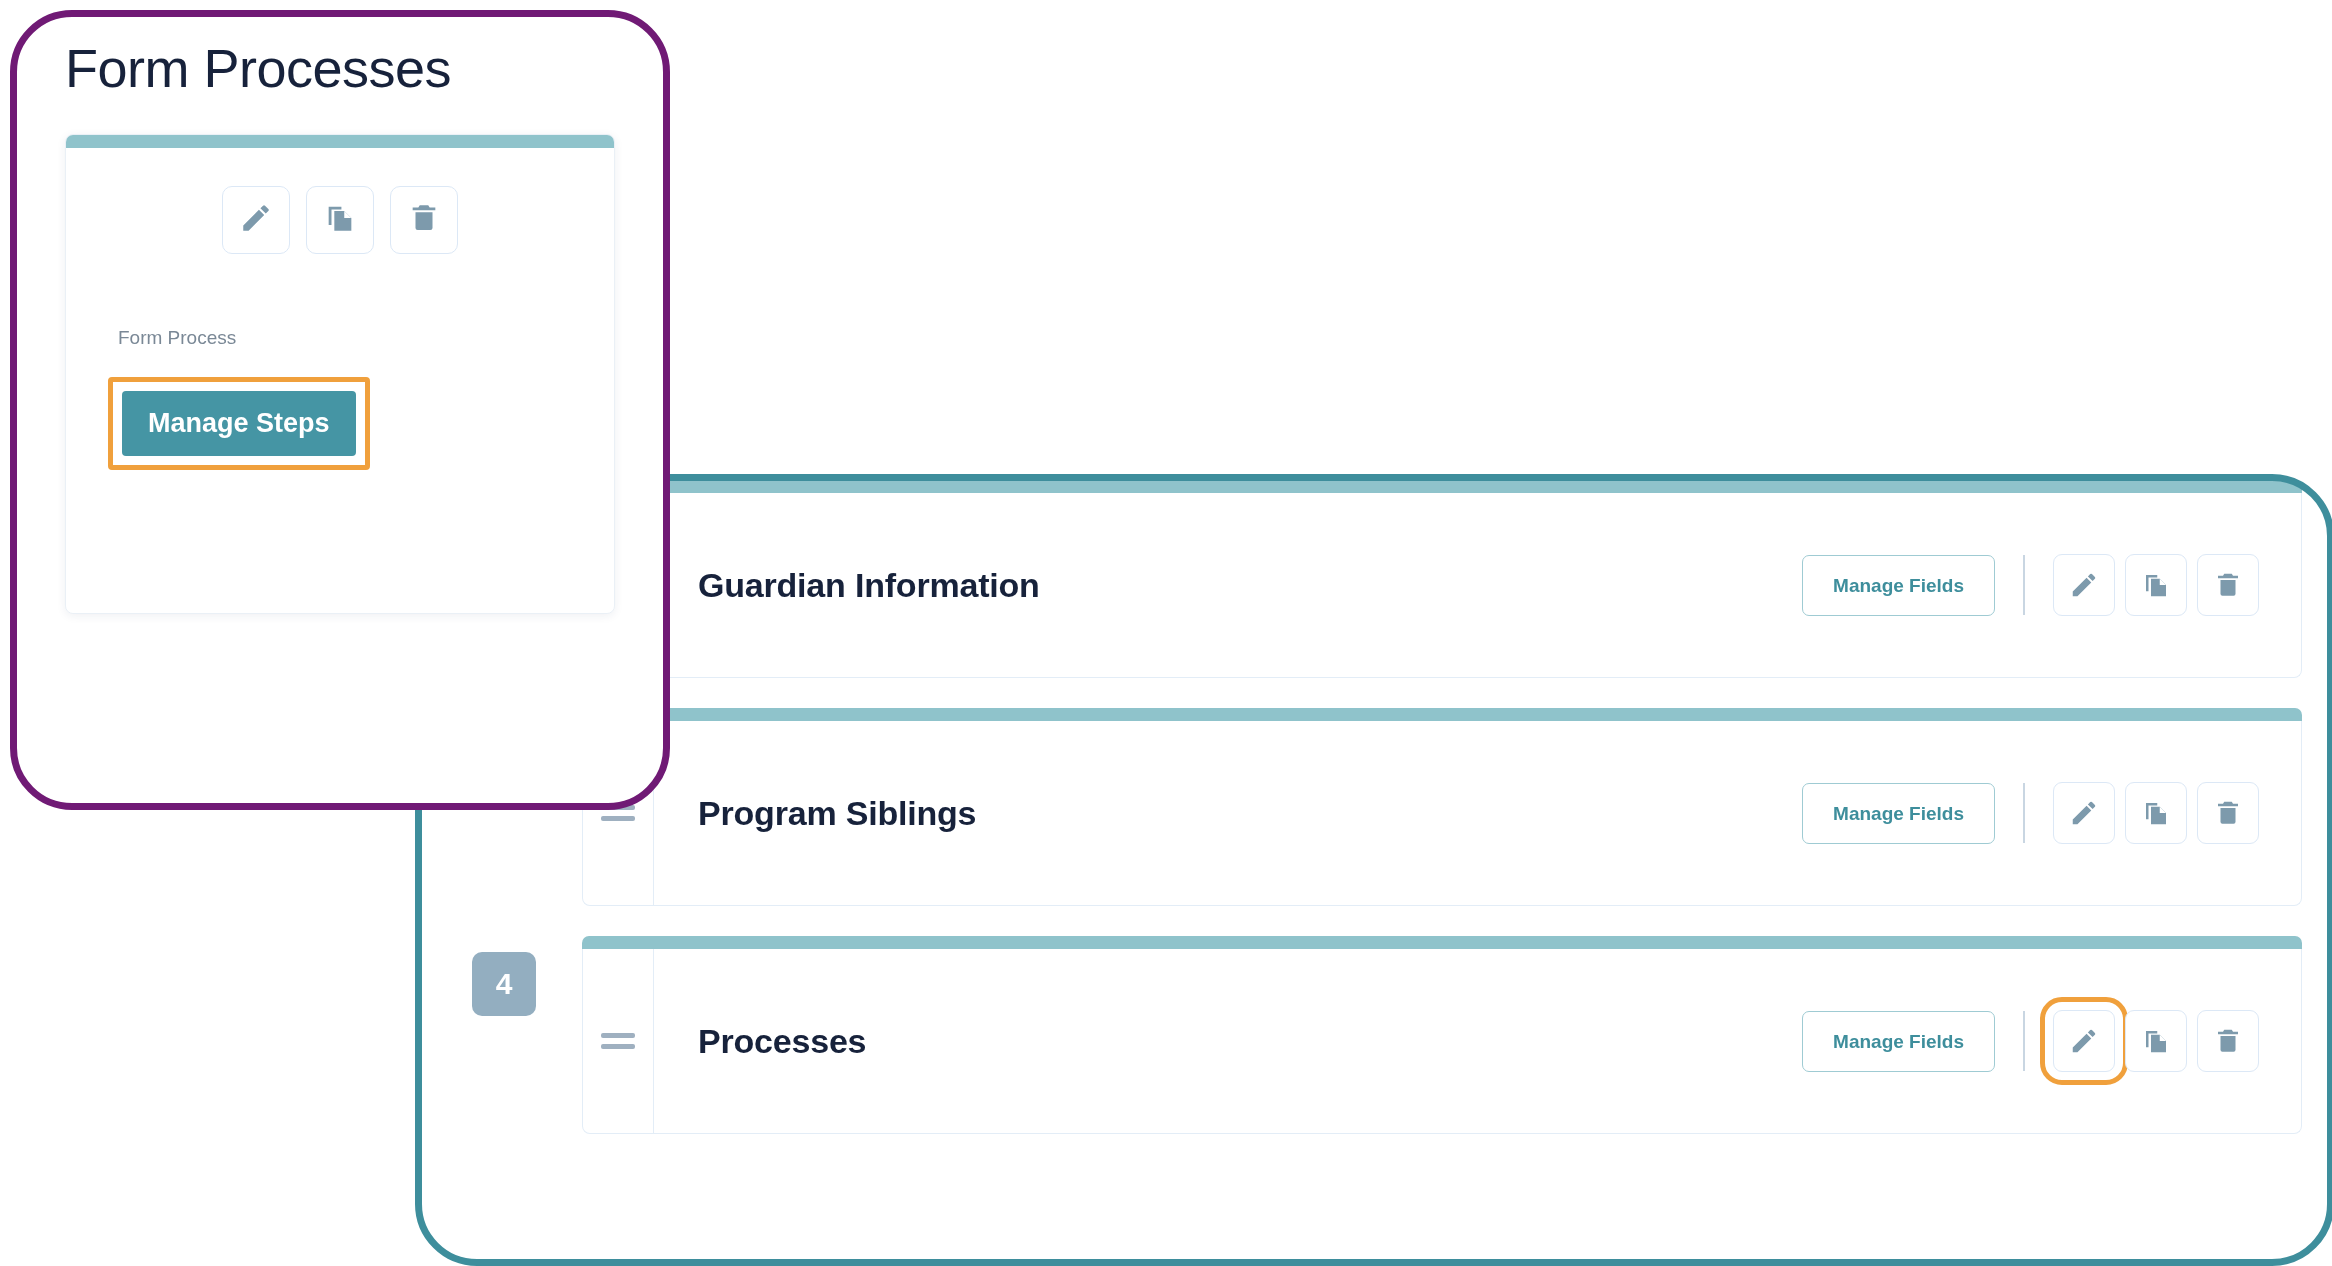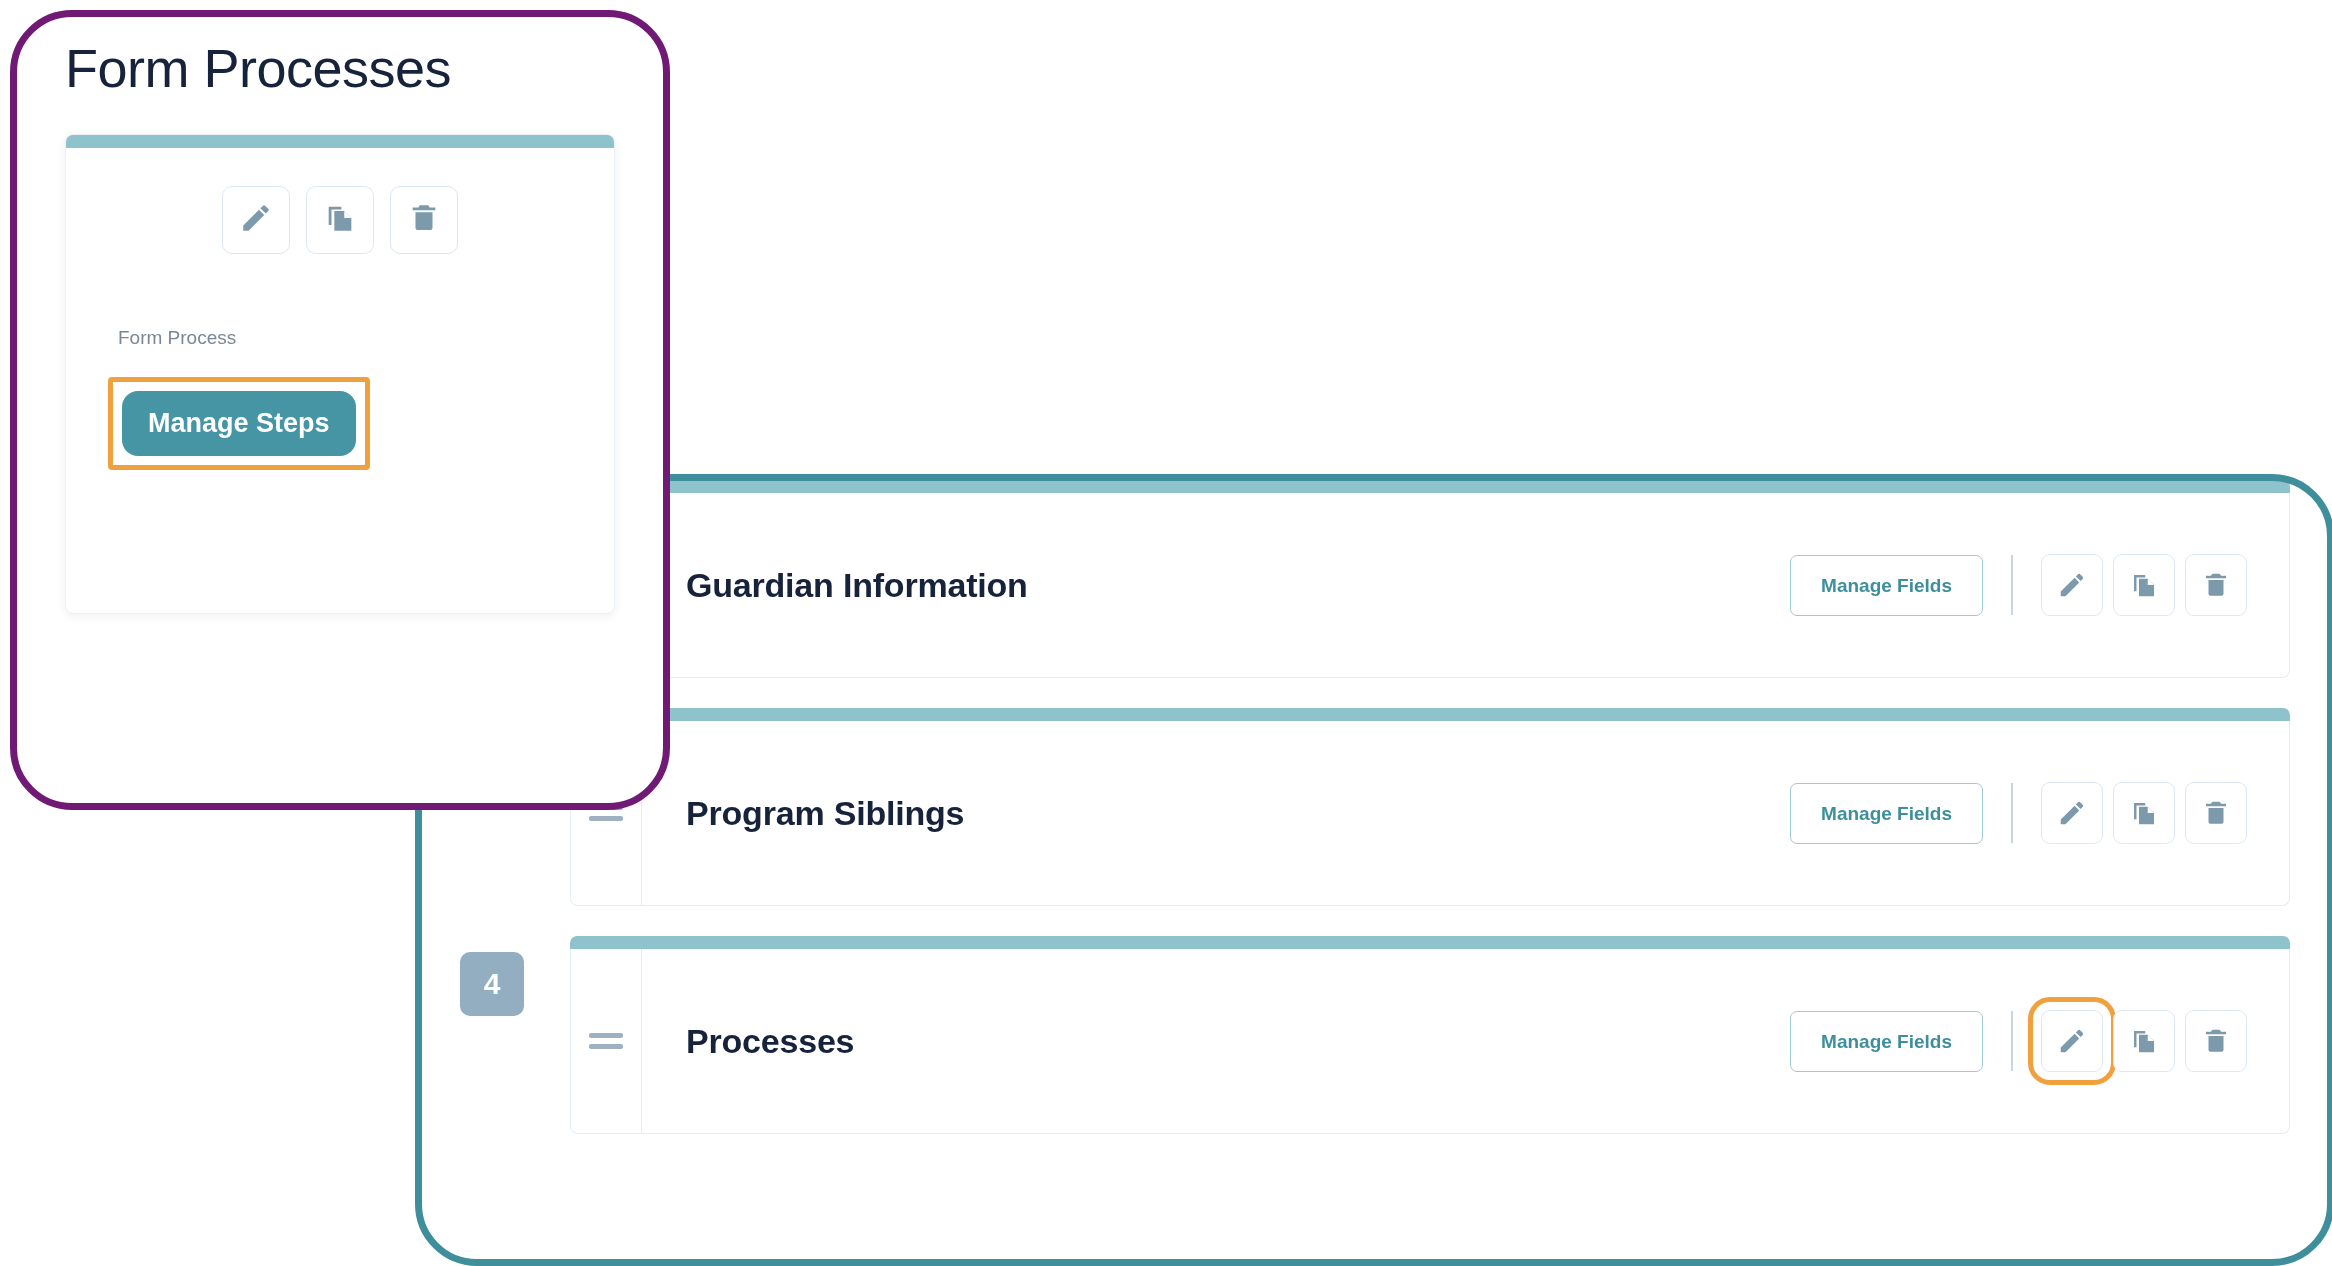--- a/index.html
+++ b/index.html
@@ -6,21 +6,21 @@
   body{
     width:2332px;height:1266px;
     background:#ffffff;
     font-family:"Liberation Sans", sans-serif;
     overflow:hidden;
     position:relative;
   }
   .stage{position:absolute;left:0;top:0;width:2332px;height:1266px;}
 
   
-  .rows-layer{position:absolute;left:570px;top:480px;width:1720px;}
+  .rows-layer{position:absolute;left:582px;top:480px;width:1720px;}
   .row-wrap{position:relative;margin-bottom:30px;}
   .row-card{
     background:#ffffff;
     border:1px solid #E3EDF7;
     border-top:none;
     border-radius:0 0 8px 8px;
     display:flex;align-items:stretch;
     height:185px;
     box-sizing:border-box;
   }
@@ -114,21 +114,21 @@
   }
   .card-type{
     font-size:19px;color:#7A8896;margin:26px 0 0 0;line-height:1;
   }
   .manage-steps-wrap{
     display:inline-block;margin:30px 0 0 42px;
     border:5px solid #F0A03C;border-radius:4px;padding:9px;
     background:#ffffff;
   }
   .manage-steps-btn{
-    background:#4595A4;color:#ffffff;border:none;border-radius:16px;
+    background:#4595A4;color:#ffffff;border:none;border-radius:4px;
     font-size:27px;font-weight:bold;padding:19px 26px;line-height:1;
     cursor:pointer;font-family:"Liberation Sans", sans-serif;
   }
 </style>
 </head>
 <body>
 
 <div class="stage">
 
   <div class="rows-layer" id="rows-layer">

